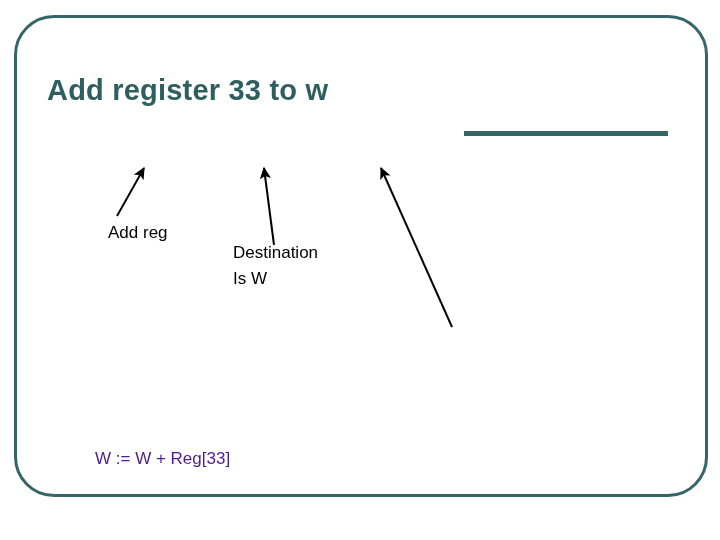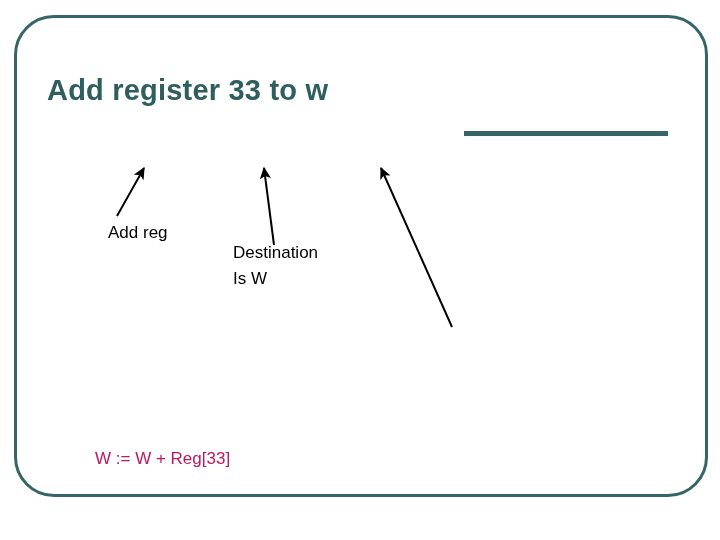--- a/index.html
+++ b/index.html
@@ -95,21 +95,21 @@
   }
   #label-addreg { left: 61px; top: 220px; margin-left: 47px; }
   #label-dest   { left: 227px; top: 240px; margin-left: 6px; }
   #label-regnum { left: 389px; top: 326px; }
   
   #formula {
     position: absolute;
     left: 95px;
     top: 449px;
     font-size: 17px;
-    color: #be185d;
+    color: #4c1d95;
     white-space: nowrap;
   }
   
   #arrows {
     position: absolute;
     left: 0;
     top: 0;
     width: 720px;
     height: 540px;
     pointer-events: none;

